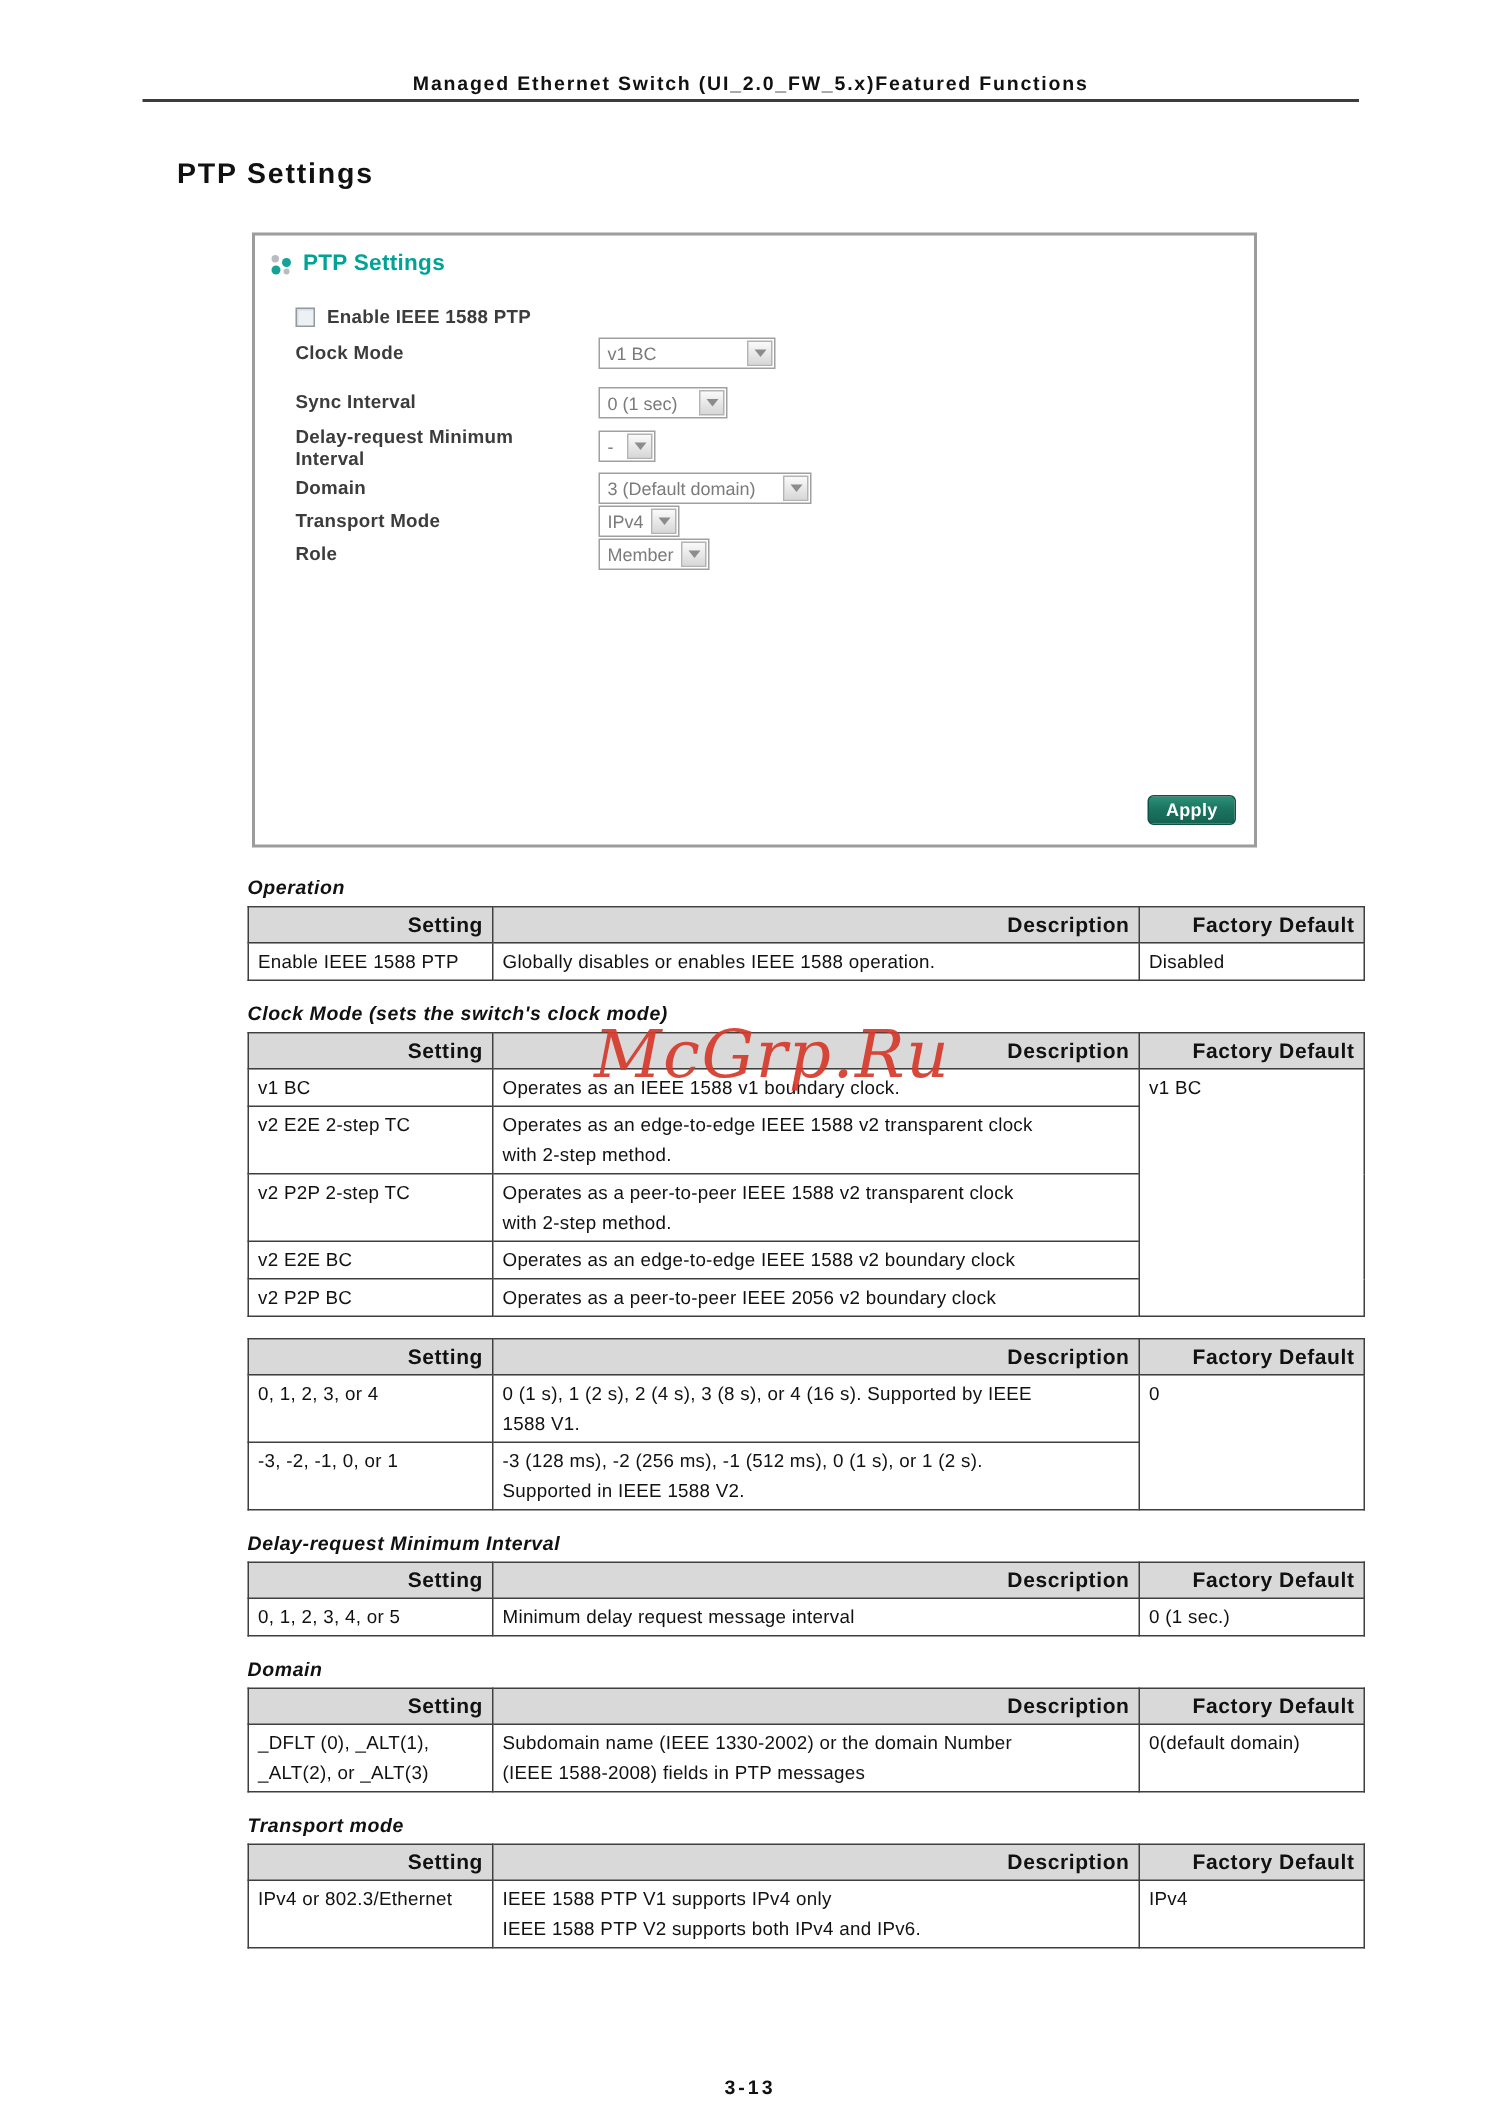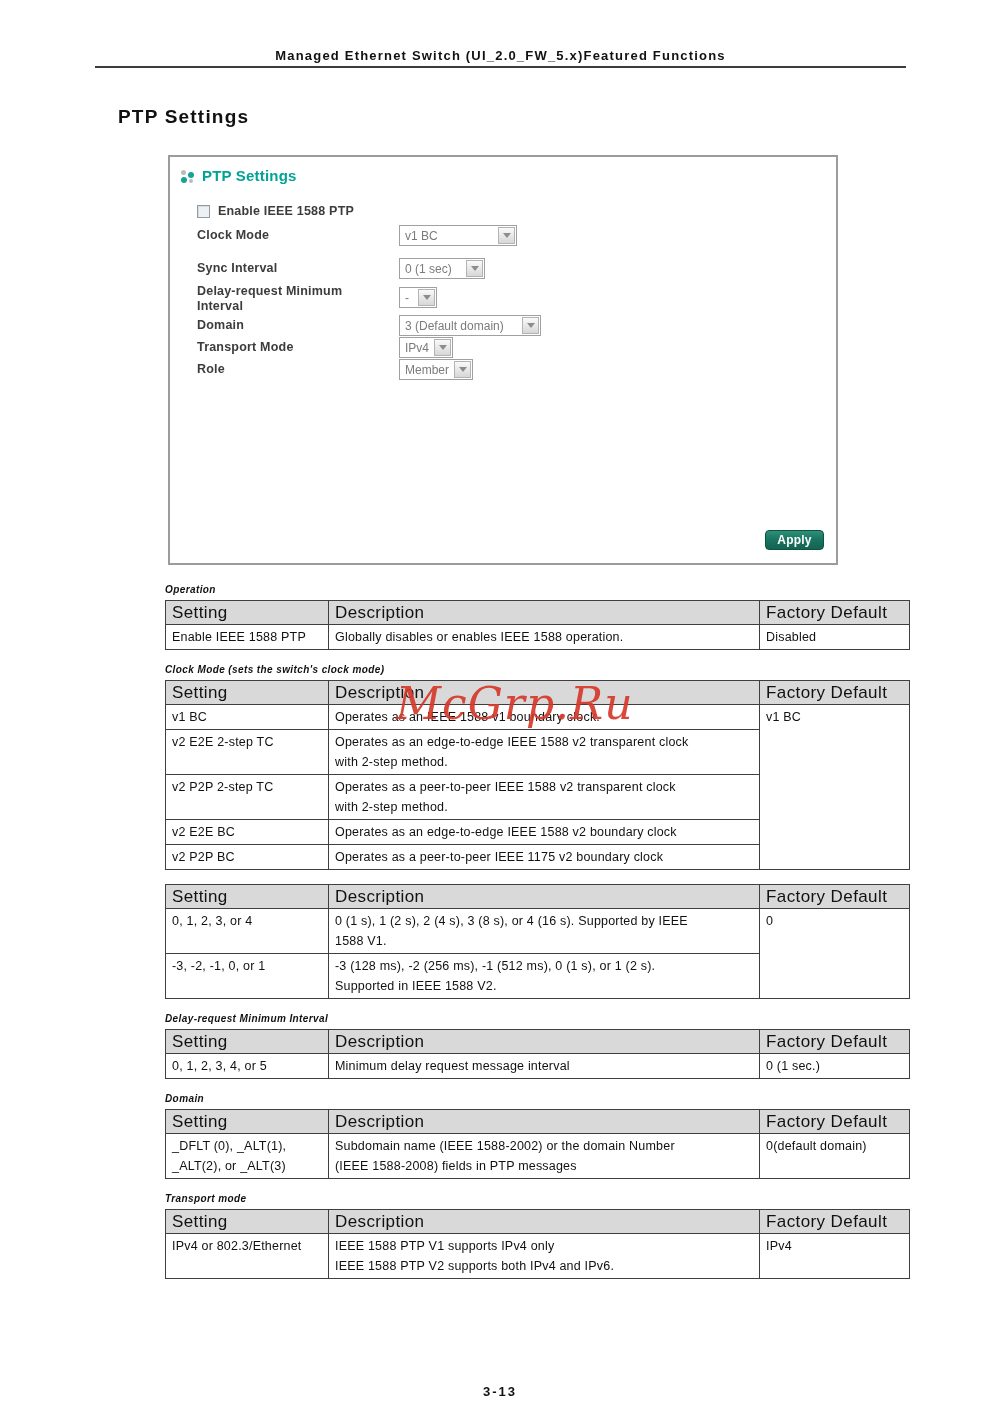--- a/index.html
+++ b/index.html
@@ -89,33 +89,33 @@
     background:linear-gradient(#2e9077 0%, #1a7561 45%, #156351 100%);
     color:#ffffff; font-size:12px; font-weight:bold;
     display:flex; align-items:center; justify-content:center;
     letter-spacing:.2px; cursor:pointer;
   }
 
   
   .tables { position:absolute; left:165px; top:584px; width:744px; }
   .section { margin-bottom:14px; }
   .section-title {
-    font-size:10px; font-weight:bold; font-style:italic;
+    font-size:13px; font-weight:bold; font-style:italic;
     letter-spacing:.4px; color:#111; margin-bottom:5px;
   }
   table.settings {
     border-collapse:collapse; table-layout:fixed; width:744px;
     font-size:12.5px; letter-spacing:.2px; color:#111;
   }
   table.settings th, table.settings td {
     border:1px solid #3f3f3f; vertical-align:top; text-align:left;
   }
   table.settings th {
-    background:#d9d9d9; font-size:17px; font-weight:normal;
-    letter-spacing:.4px; padding:3px 6px; line-height:17px;
+    background:#d9d9d9; font-size:14px; font-weight:bold;
+    letter-spacing:.4px; padding:3px 6px; line-height:17px;text-align:right;
   }
   table.settings td { padding:2px 6px; line-height:20px; }
   .w-setting { width:163px; } .w-desc { width:431px; } .w-factory { width:150px; }
 
   
   .watermark {
     position:absolute; left:396px; top:678px;
     font-family:"DejaVu Serif", serif; font-style:italic; font-weight:normal;
     font-size:44px; color:#d5392b; opacity:.92; letter-spacing:1px;
     pointer-events:none; white-space:nowrap;
@@ -287,21 +287,21 @@
             </td>
             <td class="w-desc">
               <div>Operates as an edge-to-edge IEEE 1588 v2 boundary clock</div>
             </td>
           </tr>
           <tr>
             <td class="w-setting">
               <div>v2 P2P BC</div>
             </td>
             <td class="w-desc">
-              <div>Operates as a peer-to-peer IEEE 1175 v2 boundary clock</div>
+              <div>Operates as a peer-to-peer IEEE 2056 v2 boundary clock</div>
             </td>
           </tr>
         </tbody>
       </table>
     </div>
     <div class="section">
       <table class="settings">
         <thead>
           <tr>
             <th class="w-setting">Setting</th>
@@ -369,21 +369,21 @@
             <th class="w-factory">Factory Default</th>
           </tr>
         </thead>
         <tbody>
           <tr>
             <td class="w-setting">
               <div>_DFLT (0), _ALT(1),</div>
               <div>_ALT(2), or _ALT(3)</div>
             </td>
             <td class="w-desc">
-              <div>Subdomain name (IEEE 1588-2002) or the domain Number</div>
+              <div>Subdomain name (IEEE 1330-2002) or the domain Number</div>
               <div>(IEEE 1588-2008) fields in PTP messages</div>
             </td>
             <td class="w-factory" rowspan="1">
               <div>0(default domain)</div>
             </td>
           </tr>
         </tbody>
       </table>
     </div>
     <div class="section">

